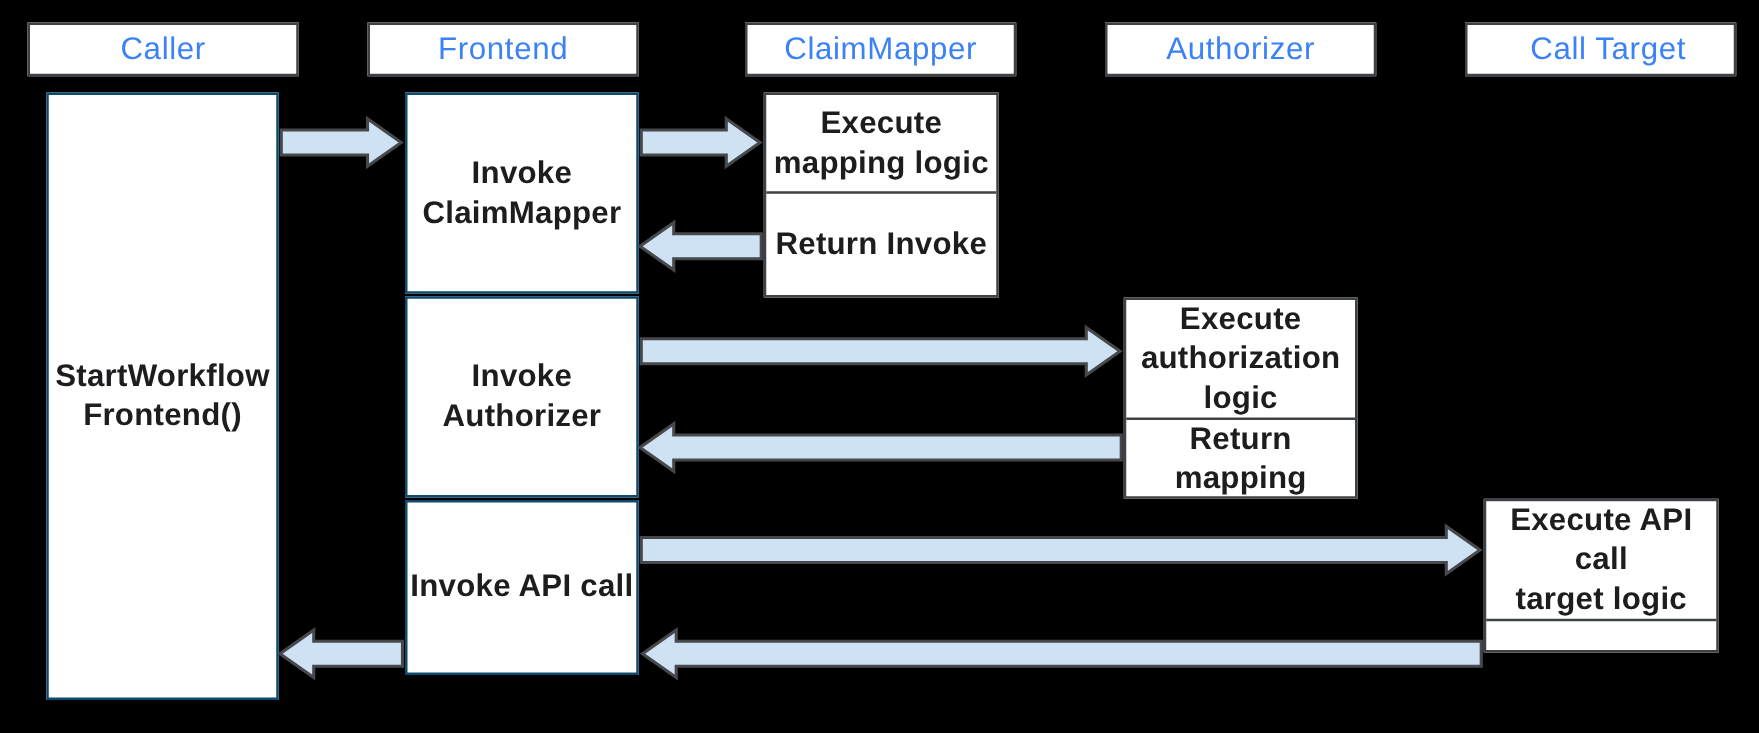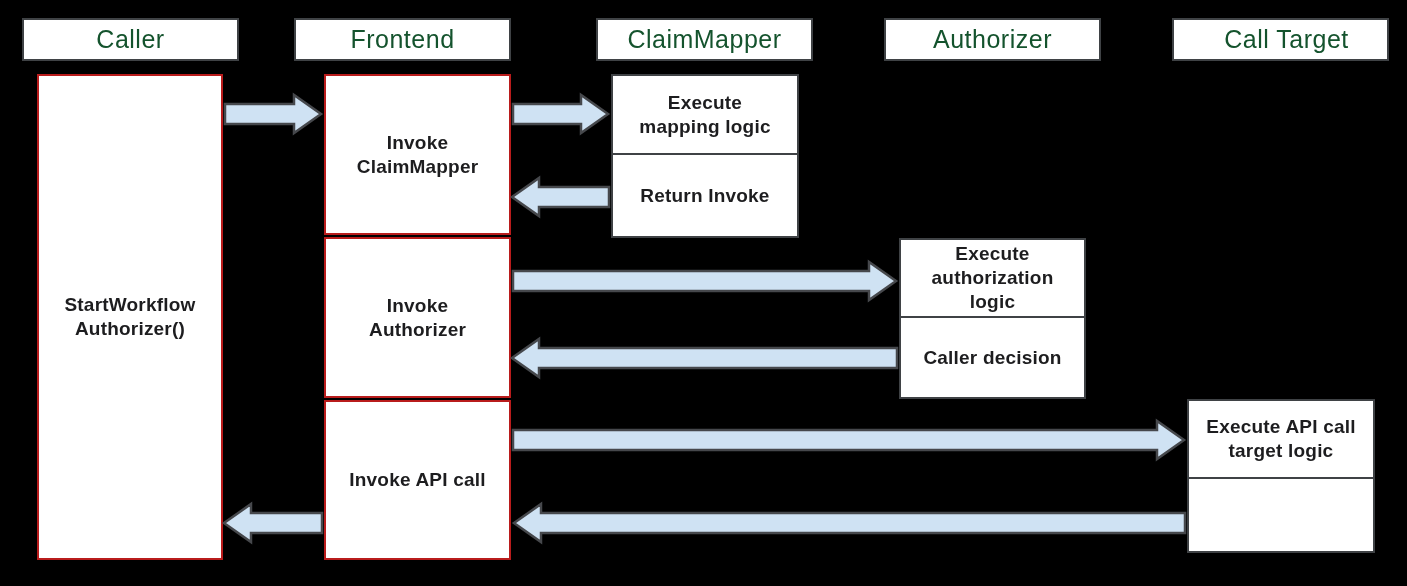--- a/index.html
+++ b/index.html
@@ -10,48 +10,48 @@
     font-family:"Liberation Sans","DejaVu Sans",sans-serif;
     overflow:hidden;
   }
   .hdr{
     position:absolute;
     box-sizing:border-box;
     width:217px;height:43px;
     background:#ffffff;
     border:2px solid #3f4245;
     display:flex;align-items:center;justify-content:center;
-    font-size:25px;font-weight:400;color:#14532d;
+    font-size:25px;font-weight:400;color:#3b82f6;
     letter-spacing:0.5px;
     top:18px;
   }
   .actbox{
     position:absolute;
     box-sizing:border-box;
     background:#ffffff;
-    border:2px solid #b91c1c;
+    border:2px solid #0c4a6e;
     display:flex;align-items:center;justify-content:center;
   }
   .stack{
     position:absolute;
     box-sizing:border-box;
     background:#ffffff;
     border:2px solid #3f4245;
     display:flex;flex-direction:column;
   }
   .cell{
     box-sizing:border-box;
     display:flex;align-items:center;justify-content:center;
     flex:1 1 0;
   }
   .cell.divided{border-bottom:2px solid #3f4245;}
   .cell.fixed1{flex:0 0 79px;}
   .cell.fixed2{flex:0 0 78px;}
   .lbl{
-    font-size:19px;font-weight:700;color:#1d1d1f;
+    font-size:25px;font-weight:700;color:#1d1d1f;
     text-align:center;line-height:1.25;
     white-space:pre-line;
     letter-spacing:0.2px;
   }
   .arrow{position:absolute;display:block;}
   .arrow polygon{
     fill:#cfe2f3;
     stroke:#46484c;
     stroke-width:2.5;
     stroke-linejoin:miter;
@@ -73,57 +73,57 @@
     </div>
   <div class="hdr" style="left:884px;">
       <span>Authorizer</span>
     </div>
   <div class="hdr" style="left:1172px;padding-left:12px;">
       <span>Call Target</span>
     </div>
 
   <div class="actbox" style="left:37px;top:74px;width:186px;height:486px;">
     <span class="lbl">StartWorkflow
-Authorizer()</span>
+Frontend()</span>
   </div>
 
   <div class="actbox" style="left:324px;top:74px;width:187px;height:161px;">
     <span class="lbl">Invoke
 ClaimMapper</span>
   </div>
   <div class="actbox" style="left:324px;top:237px;width:187px;height:161px;">
     <span class="lbl">Invoke
 Authorizer</span>
   </div>
-  <div class="actbox" style="left:324px;top:400px;width:187px;height:160px;">
+  <div class="actbox" style="left:324px;top:400px;width:187px;height:140px;">
     <span class="lbl">Invoke API call</span>
   </div>
 
   <div class="stack" style="left:611px;top:74px;width:188px;height:164px;">
     <div class="cell divided fixed1">
       <span class="lbl">Execute
 mapping logic</span>
     </div>
     <div class="cell">
       <span class="lbl">Return Invoke</span>
     </div>
   </div>
 
   <div class="stack" style="left:899px;top:238px;width:187px;height:161px;">
     <div class="cell divided fixed2">
       <span class="lbl">Execute
 authorization
 logic</span>
     </div>
     <div class="cell">
-      <span class="lbl">Caller decision</span>
+      <span class="lbl">Return mapping</span>
     </div>
   </div>
 
-  <div class="stack" style="left:1187px;top:399px;width:188px;height:154px;">
+  <div class="stack" style="left:1187px;top:399px;width:188px;height:123px;">
     <div class="cell divided fixed2">
       <span class="lbl">Execute API call
 target logic</span>
     </div>
   </div>
 
   <svg class="arrow" style="left:223px;top:92px;" width="101" height="44" viewBox="0 0 101 44">
     <polygon points="2,12 71,12 71,3 98,22 71,41 71,32 2,32"></polygon>
   </svg>
 

